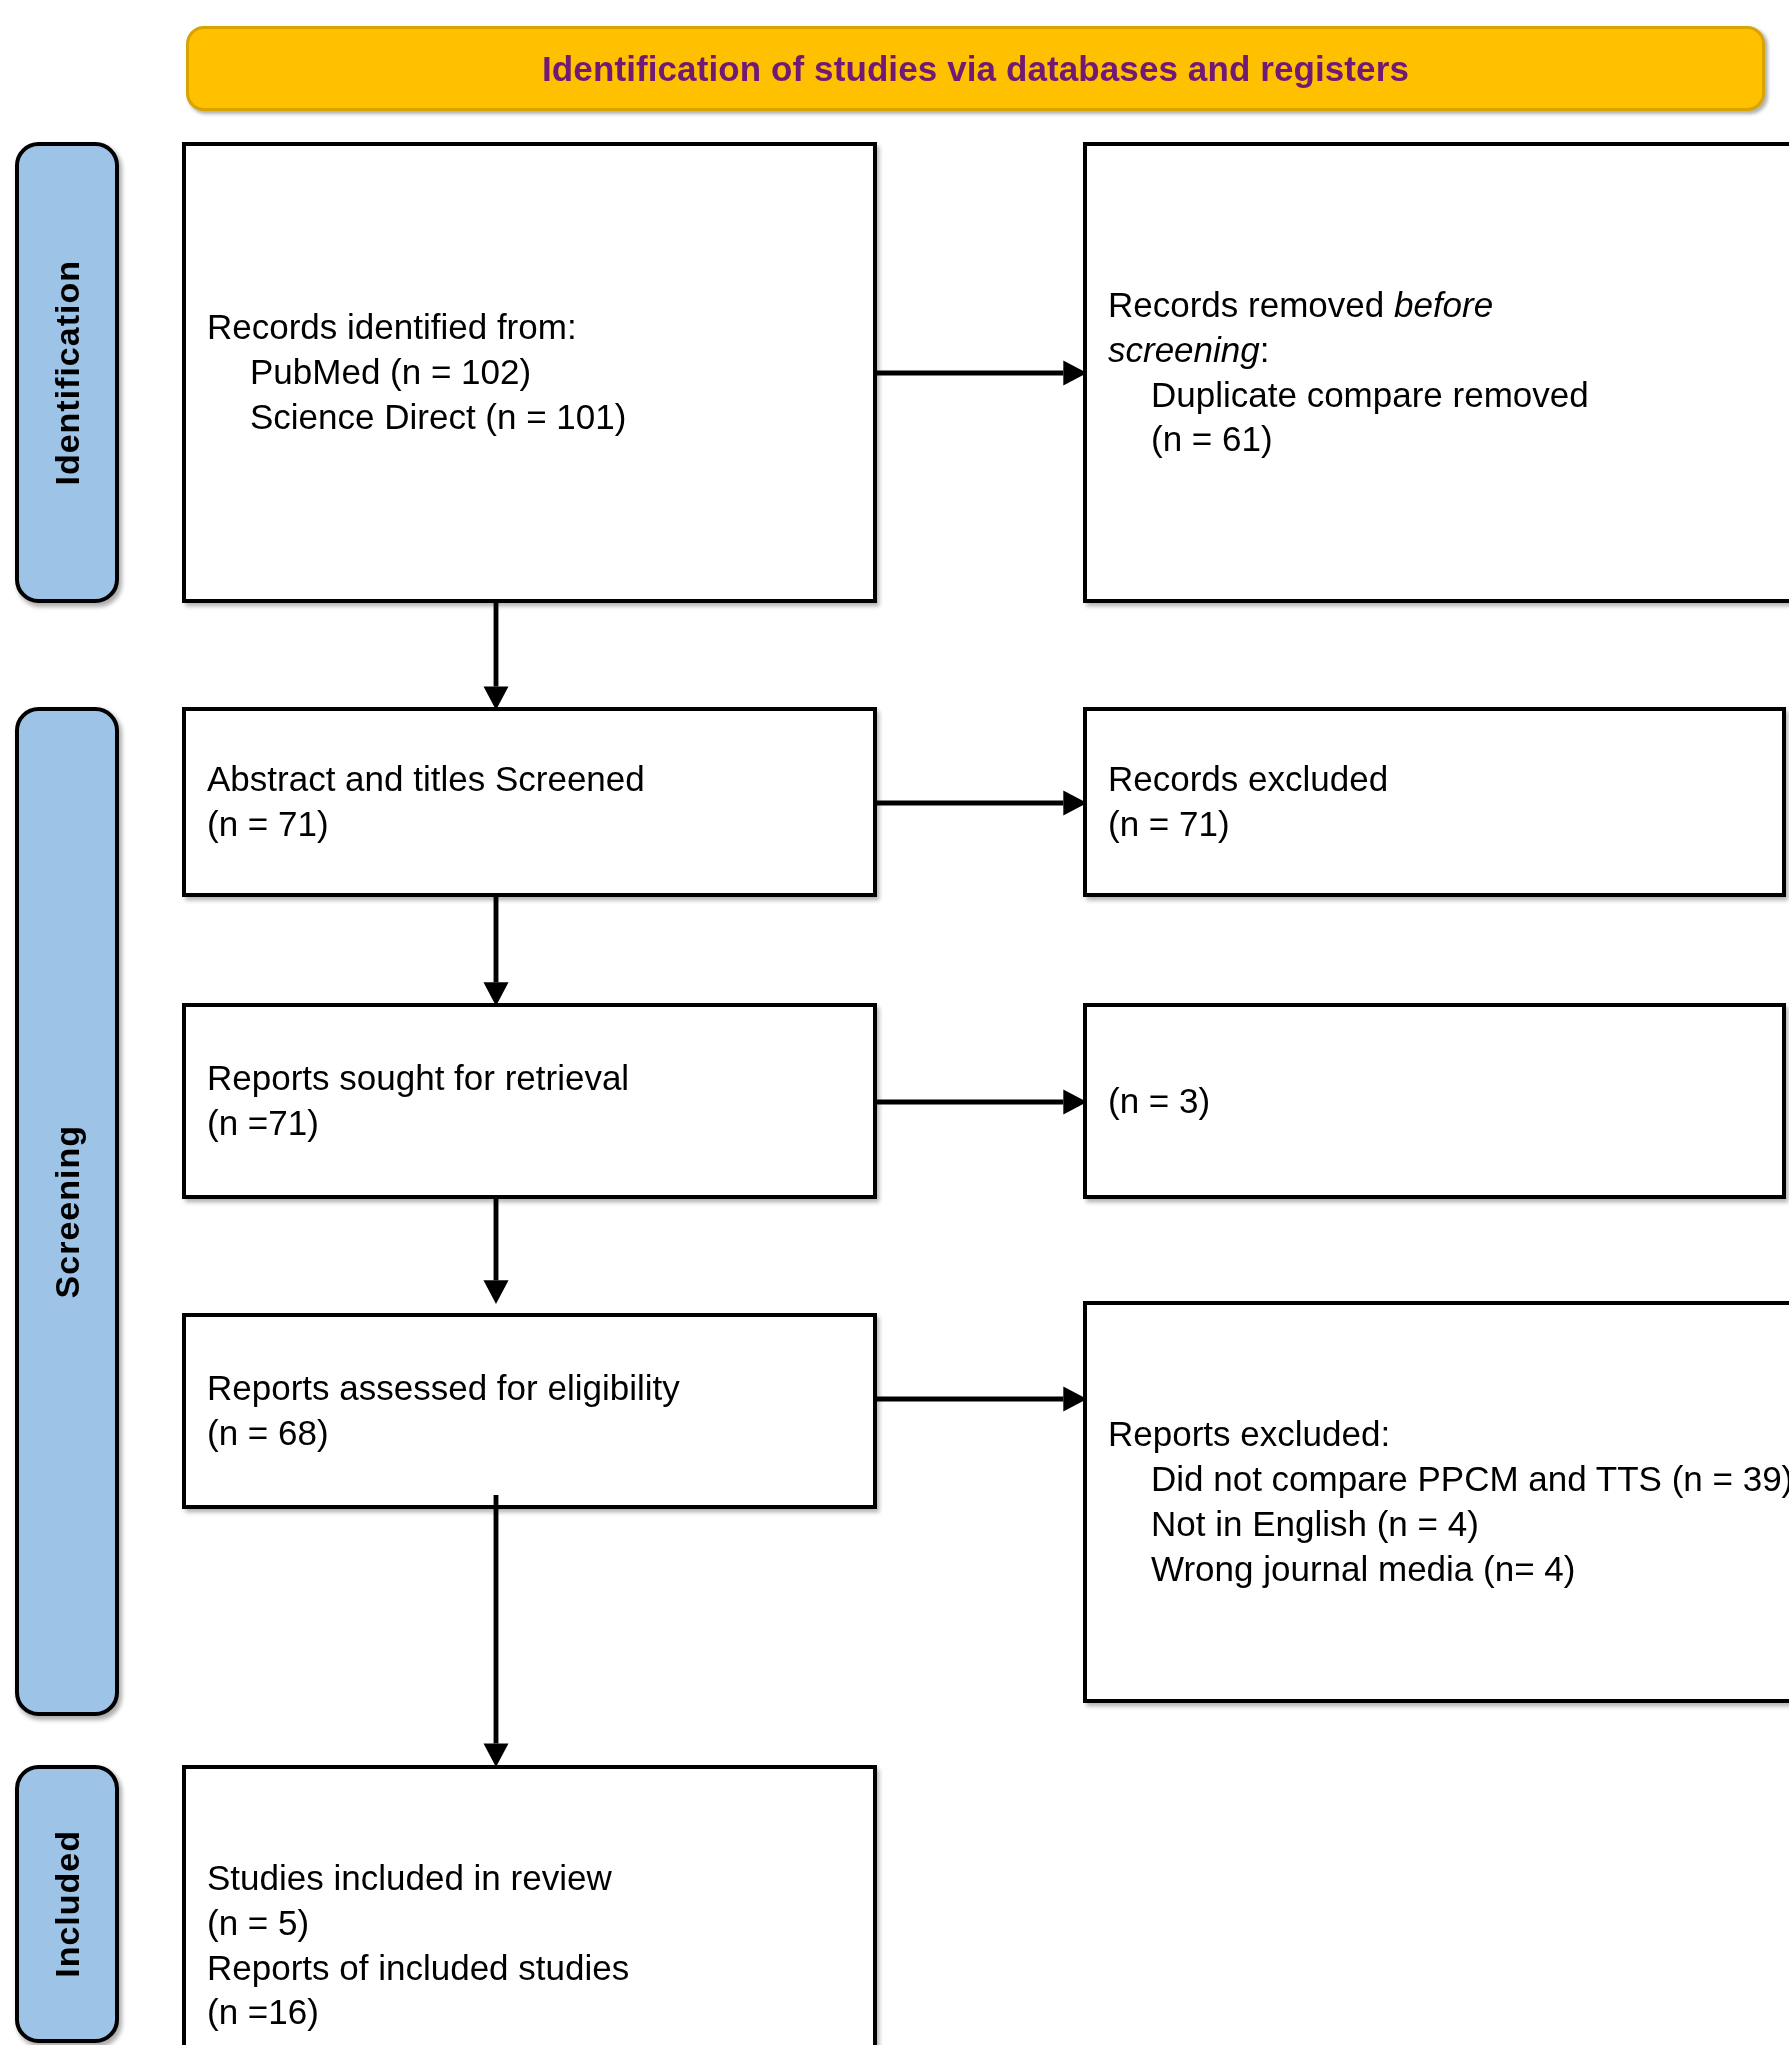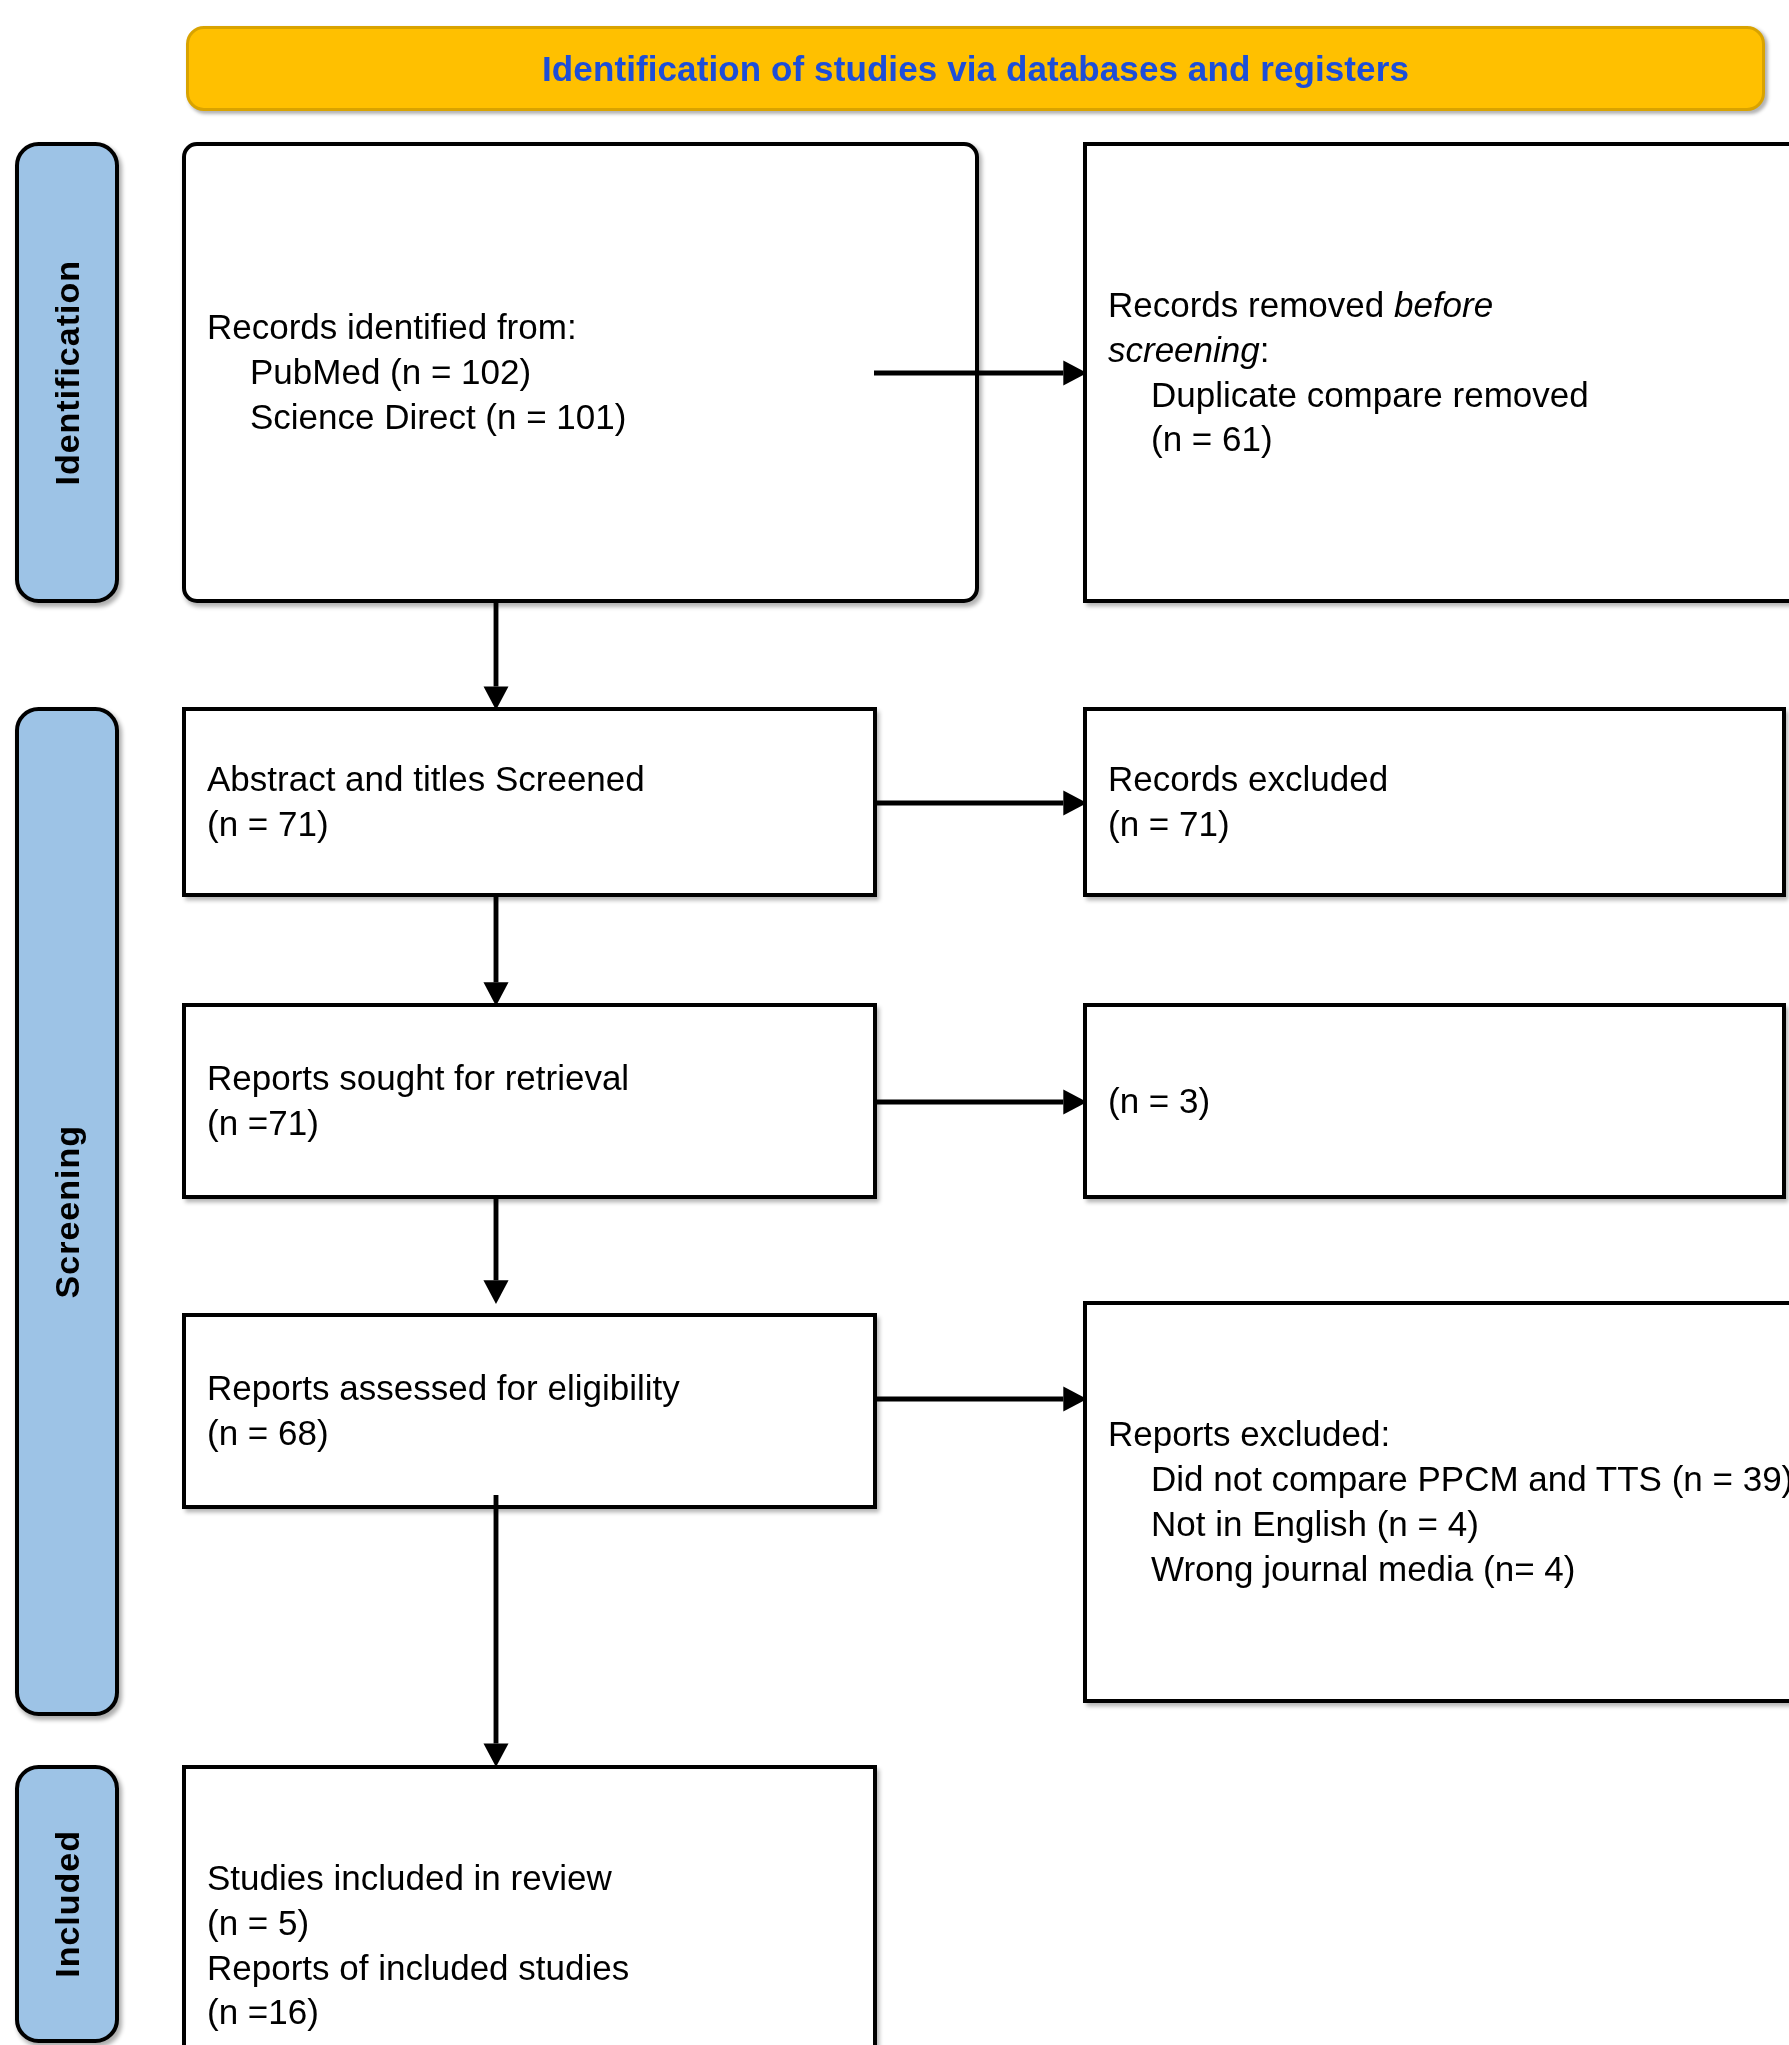--- a/index.html
+++ b/index.html
@@ -35,21 +35,21 @@
     box-sizing: border-box;
     display: flex;
     align-items: center;
     justify-content: center;
     box-shadow: 2.1px 2.8px 3.5px rgba(0,0,0,0.30);
   }
   .banner-text {
     font-size: 35px;
     font-weight: bold;
     letter-spacing: 0.1px;
-    color: #1d4ed8;
+    color: #701a75;
     text-align: center;
     line-height: 1.1;
   }
 
   
   .rail {
     position: absolute;
     background: #9DC3E6;
     border: 4.9px solid #000000;
     border-radius: 23.6px;
@@ -91,21 +91,21 @@
     font-size: 35px;
     line-height: 1.28;
     color: #000000;
     white-space: nowrap;
   }
   .line.wrap { white-space: normal; }
   .line.indent { padding-left: 43px; }
   .ital { font-style: italic; }
 
   
-  #box-identified  { left: 182px; top: 142px;  width: 797px; height: 461px; border-radius: 15px; }
+  #box-identified  { left: 182px; top: 142px;  width: 695px; height: 461px; }
   #box-screened    { left: 182px; top: 707px; width: 695px; height: 190px; }
   #box-sought      { left: 182px; top: 1003px; width: 695px; height: 196px; }
   #box-assessed    { left: 182px; top: 1301px; width: 695px; height: 196px; margin-top: 12px; }
   #box-included    { left: 182px; top: 1765px; width: 695px; height: 361px; justify-content: flex-end; }
 
   
   #box-removed     { left: 1083px; top: 142px;  width: 735px; height: 461px; }
   #box-excluded-1  { left: 1083px; top: 707px; width: 703px; height: 190px; }
   #box-notretr     { left: 1083px; top: 1003px; width: 703px; height: 196px; }
   #box-excluded-2  { left: 1083px; top: 1301px; width: 758px; height: 402px; }

